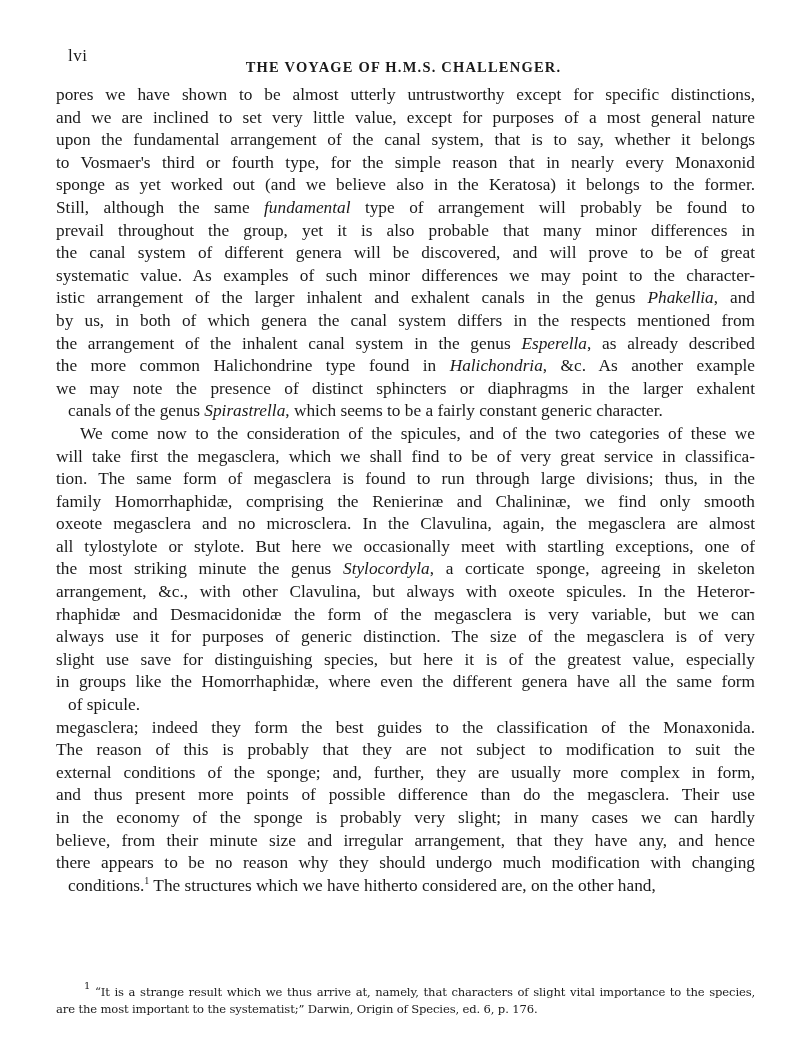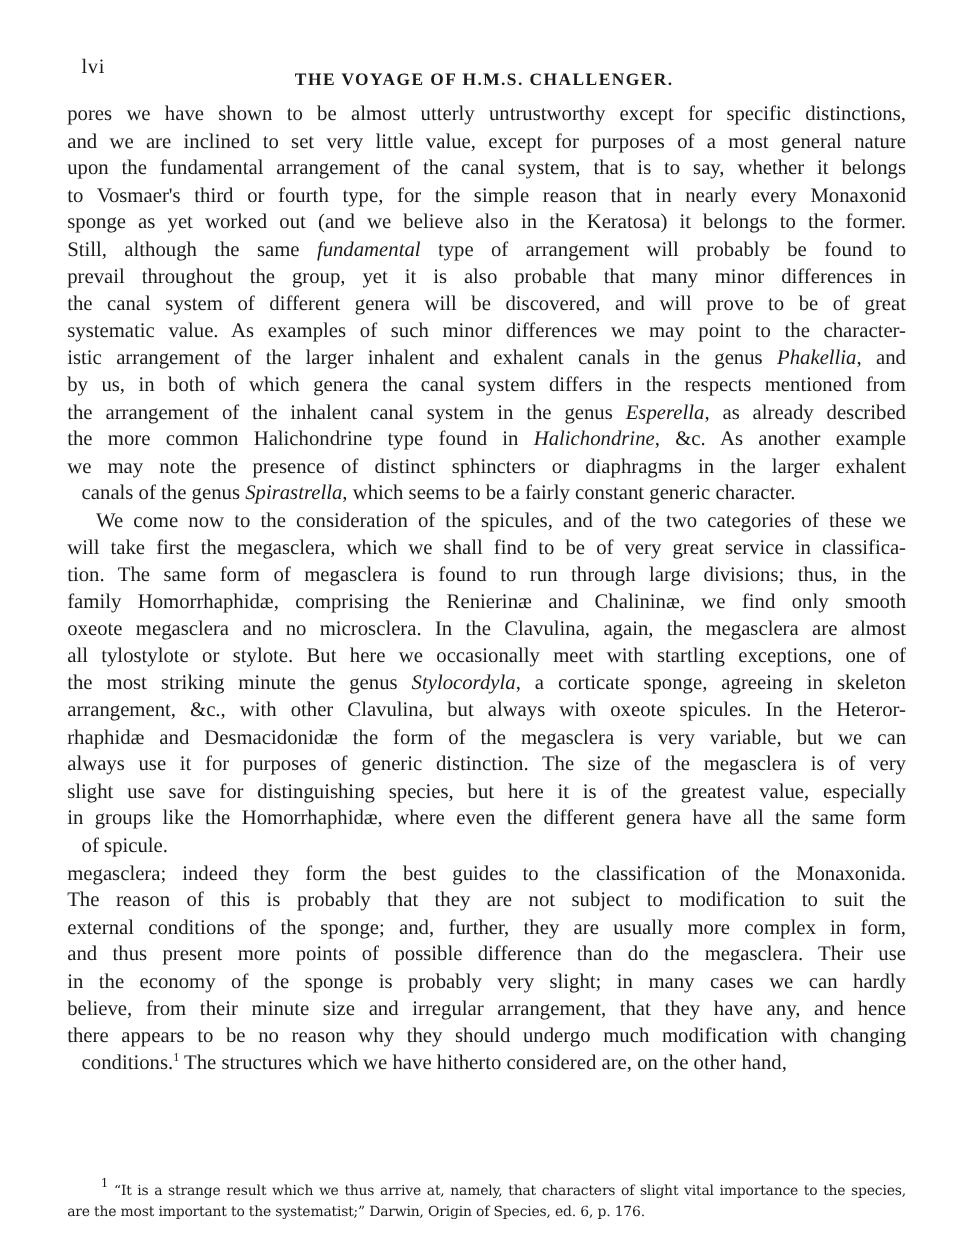--- a/index.html
+++ b/index.html
@@ -34,21 +34,21 @@
       <span class="line"><span>upon the fundamental arrangement of the canal system, that is to say, whether it belongs</span></span>
       <span class="line"><span>to Vosmaer's third or fourth type, for the simple reason that in nearly every Monaxonid</span></span>
       <span class="line"><span>sponge as yet worked out (and we believe also in the Keratosa) it belongs to the former.</span></span>
       <span class="line"><span>Still, although the same </span><span class="it">fundamental</span><span> type of arrangement will probably be found to</span></span>
       <span class="line"><span>prevail throughout the group, yet it is also probable that many minor differences in</span></span>
       <span class="line"><span>the canal system of different genera will be discovered, and will prove to be of great</span></span>
       <span class="line"><span>systematic value.   As examples of such minor differences we may point to the character-</span></span>
       <span class="line"><span>istic arrangement of the larger inhalent and exhalent canals in the genus </span><span class="it">Phakellia</span><span>, and</span></span>
       <span class="line"><span>by us, in both of which genera the canal system differs in the respects mentioned from</span></span>
       <span class="line"><span>the arrangement of the inhalent canal system in the genus </span><span class="it">Esperella</span><span>, as already described</span></span>
-      <span class="line"><span>the more common Halichondrine type found in </span><span class="it">Halichondrine</span><span>, &amp;c.   As another example</span></span>
+      <span class="line"><span>the more common Halichondrine type found in </span><span class="it">Halichondria</span><span>, &amp;c.   As another example</span></span>
       <span class="line"><span>we may note the presence of distinct sphincters or diaphragms in the larger exhalent</span></span>
       <span class="line last"><span>canals of the genus </span><span class="it">Spirastrella</span><span>, which seems to be a fairly constant generic character.</span></span>
       <span class="line indent"><span>We come now to the consideration of the spicules, and of the two categories of these we</span></span>
       <span class="line"><span>will take first the megasclera, which we shall find to be of very great service in classifica-</span></span>
       <span class="line"><span>tion.   The same form of megasclera is found to run through large divisions; thus, in the</span></span>
       <span class="line"><span>family Homorrhaphidæ, comprising the Renierinæ and Chalininæ, we find only smooth</span></span>
       <span class="line"><span>oxeote megasclera and no microsclera.   In the Clavulina, again, the megasclera are almost</span></span>
       <span class="line"><span>all tylostylote or stylote.   But here we occasionally meet with startling exceptions, one of</span></span>
       <span class="line"><span>the most striking minute the genus </span><span class="it">Stylocordyla</span><span>, a corticate sponge, agreeing in skeleton</span></span>
       <span class="line"><span>arrangement, &amp;c., with other Clavulina, but always with oxeote spicules.   In the Heteror-</span></span>

